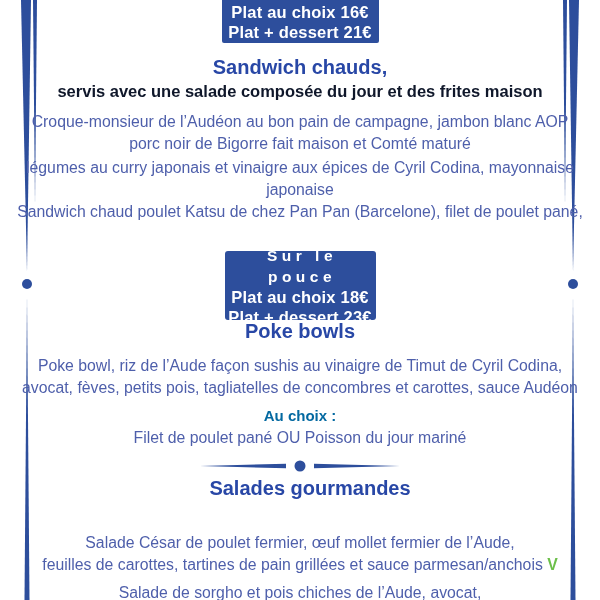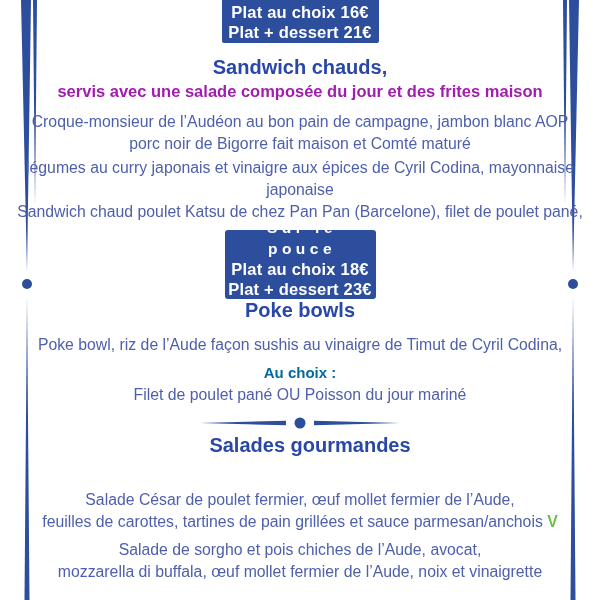--- a/index.html
+++ b/index.html
@@ -44,23 +44,22 @@
     align-items: center;
   }
   .price-box.top {
     width: 157px;
     height: 43px;
     border-radius: 0 0 2px 2px;
   }
   .price-box.middle {
     width: 151px;
     height: 69px;
-    margin-top: 7px;
+    margin-top: 28px;
     border-radius: 3px;
-    justify-content: flex-end;
   }
   .price-line {
     font-size: 16.5px;
     font-weight: bold;
     line-height: 20px;
     letter-spacing: 0.2px;
   }
   .box-title {
     font-size: 15.5px;
     font-weight: bold;
@@ -69,21 +68,21 @@
     padding-left: 4px; 
   }
 
   .section-title {
     color: #2847a6;
     font-size: 20px;
     font-weight: bold;
     line-height: 23px;
   }
   .section-subtitle {
-    color: #a21caf;
+    color: #0f172a;
     font-size: 16.5px;
     font-weight: bold;
     line-height: 22px;
     margin-top: 1px;
   }
   .body-text {
     color: #4e5fab;
     font-size: 15.8px;
     line-height: 22px;
   }
@@ -156,20 +155,21 @@
     <div class="price-box middle">
       <div class="box-title">Sur le pouce</div>
       <div class="price-line">Plat au choix 18€</div>
       <div class="price-line">Plat + dessert 23€</div>
     </div>
 
     <div class="section-title mt11">Poke bowls</div>
 
     <div class="mt12">
       <div class="body-text">Poke bowl, riz de l’Aude façon sushis au vinaigre de Timut de Cyril Codina,</div>
+      <div class="body-text">avocat, fèves, petits pois, tagliatelles de concombres et carottes, sauce Audéon</div>
     </div>
 
     <div class="bold-label mt6">Au choix :</div>
     <div class="body-text">Filet de poulet pané OU Poisson du jour mariné</div>
 
     <svg class="divider" viewBox="0 0 200 14">
       <polygon points="0,7 86,4.7 86,9.3" fill="#2d4e9c"></polygon>
       <circle cx="100" cy="7" r="5.5" fill="#2d4e9c"></circle>
       <polygon points="200,7 114,4.7 114,9.3" fill="#2d4e9c"></polygon>
     </svg>

